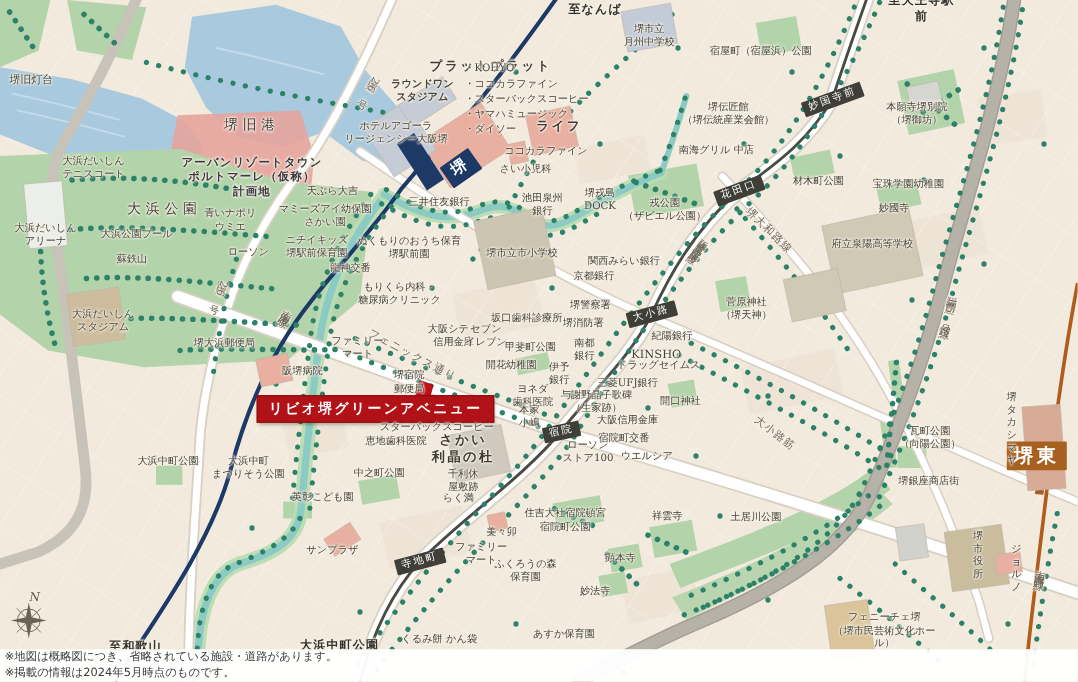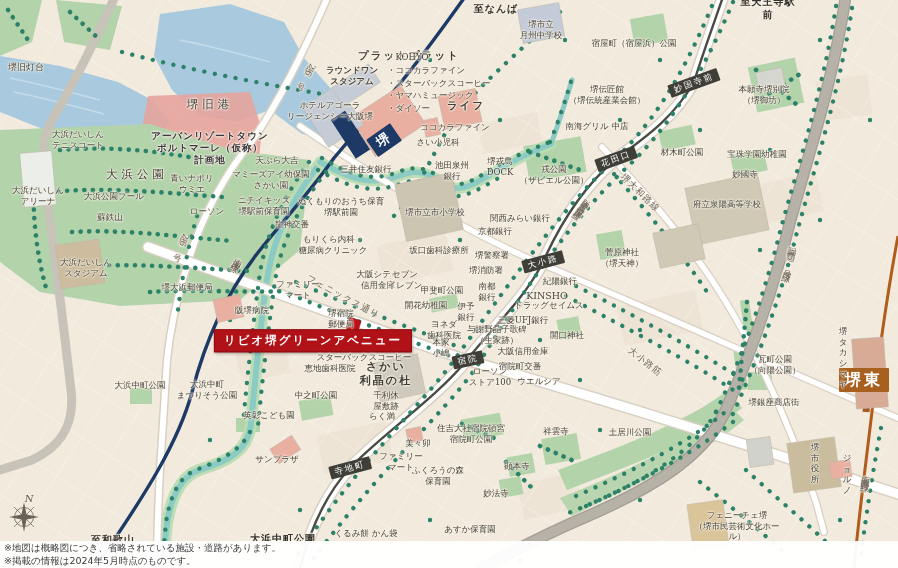--- a/index.html
+++ b/index.html
@@ -300,21 +300,21 @@
       <div class="lbl" style="left: 554px; top: 175px; transform: translate(-50%, -50%);">戎公園
 （ザビエル公園）</div>
       <div class="lbl" style="left: 341px; top: 207px; transform: translate(-50%, -50%);">ぬくもりのおうち保育
 堺駅前園</div>
       <div class="lbl" style="left: 435px; top: 212px; transform: translate(-50%, -50%);">堺市立市小学校</div>
       <div class="lbl" style="left: 520px; top: 218px; transform: translate(-50%, -50%);">関西みらい銀行</div>
       <div class="lbl" style="left: 495px; top: 231px; transform: translate(-50%, -50%);">京都銀行</div>
       <div class="lbl" style="left: 292px; top: 224px; transform: translate(-50%, -50%);">龍神交番</div>
       <div class="lbl" style="left: 333px; top: 245px; transform: translate(-50%, -50%);">もりくら内科・
 糖尿病クリニック</div>
-      <div class="lbl" style="left: 439px; top: 250px; transform: translate(-50%, -50%);">坂口歯科診療所</div>
+      <div class="lbl" style="left: 439px; top: 266px; transform: translate(-50%, -50%);">坂口歯科診療所</div>
       <div class="lbl" style="left: 492px; top: 255px; transform: translate(-50%, -50%);">堺警察署</div>
       <div class="lbl" style="left: 486px; top: 270px; transform: translate(-50%, -50%);">堺消防署</div>
       <div class="lbl" style="left: 378px; top: 280px; transform: translate(-50%, -50%);">大阪シティ
 信用金庫</div>
       <div class="lbl" style="left: 405px; top: 280px; transform: translate(-50%, -50%);">セブン
 イレブン</div>
       <div class="lbl" style="left: 560px; top: 281px; transform: translate(-50%, -50%);">紀陽銀行</div>
       <div class="lbl" style="left: 298px; top: 290px; transform: translate(-50%, -50%);">ファミリー
 マート</div>
       <div class="lbl" style="left: 442px; top: 290px; transform: translate(-50%, -50%);">甲斐町公園</div>

